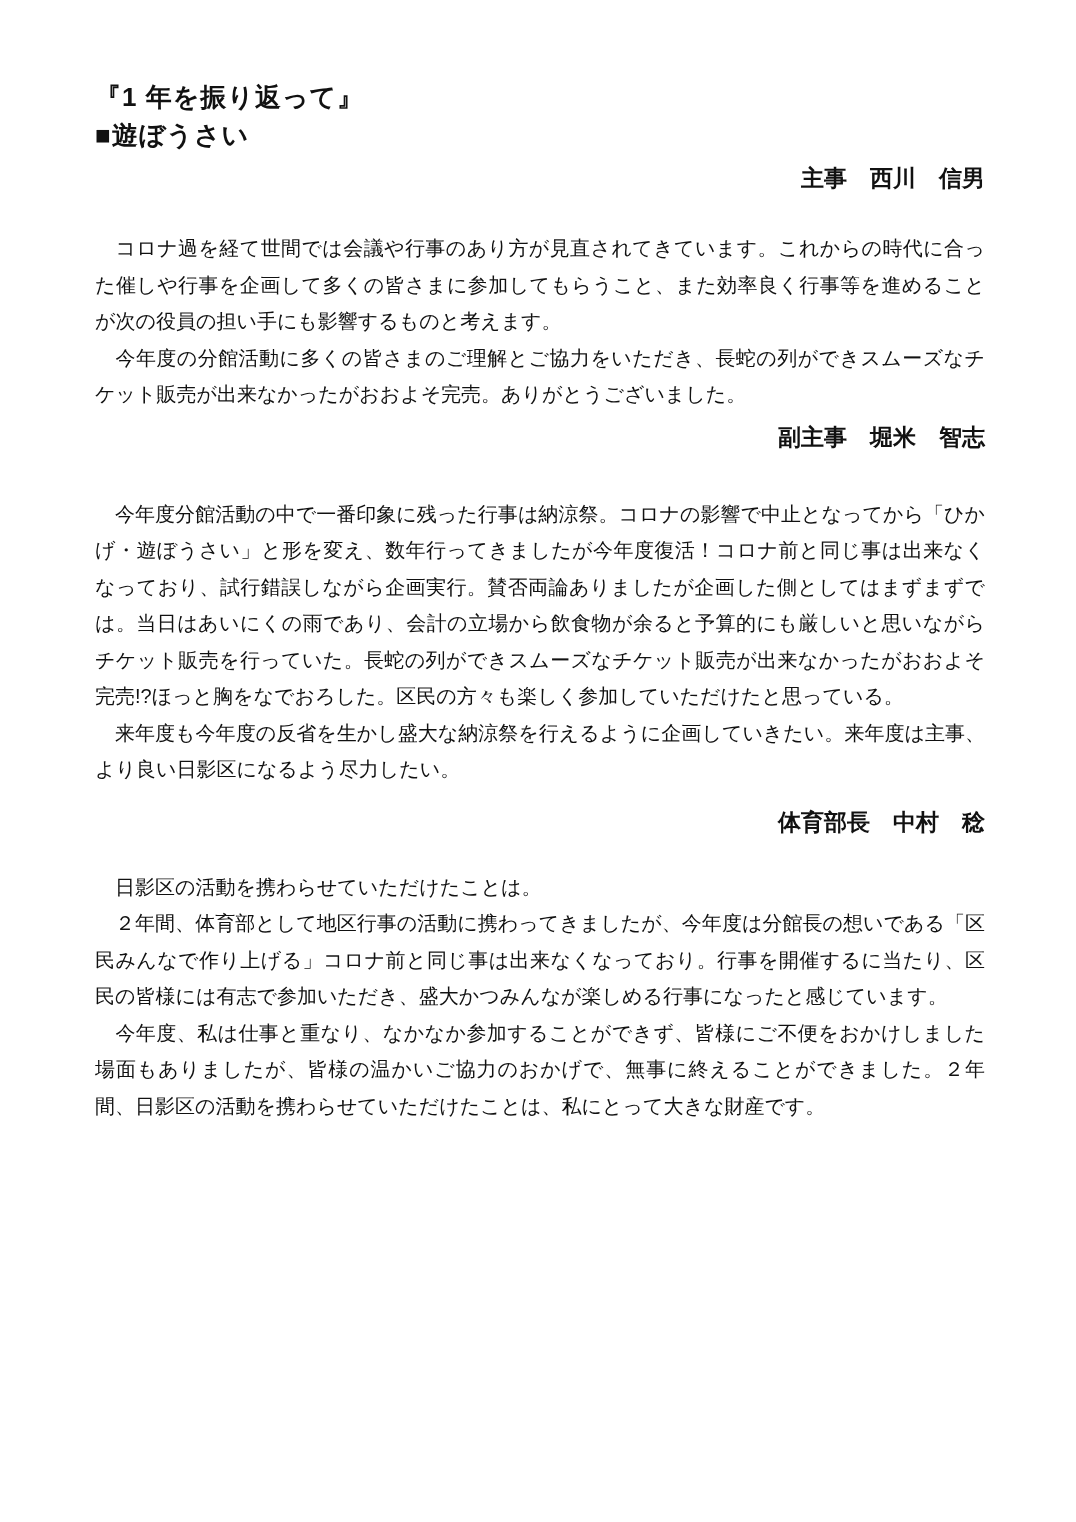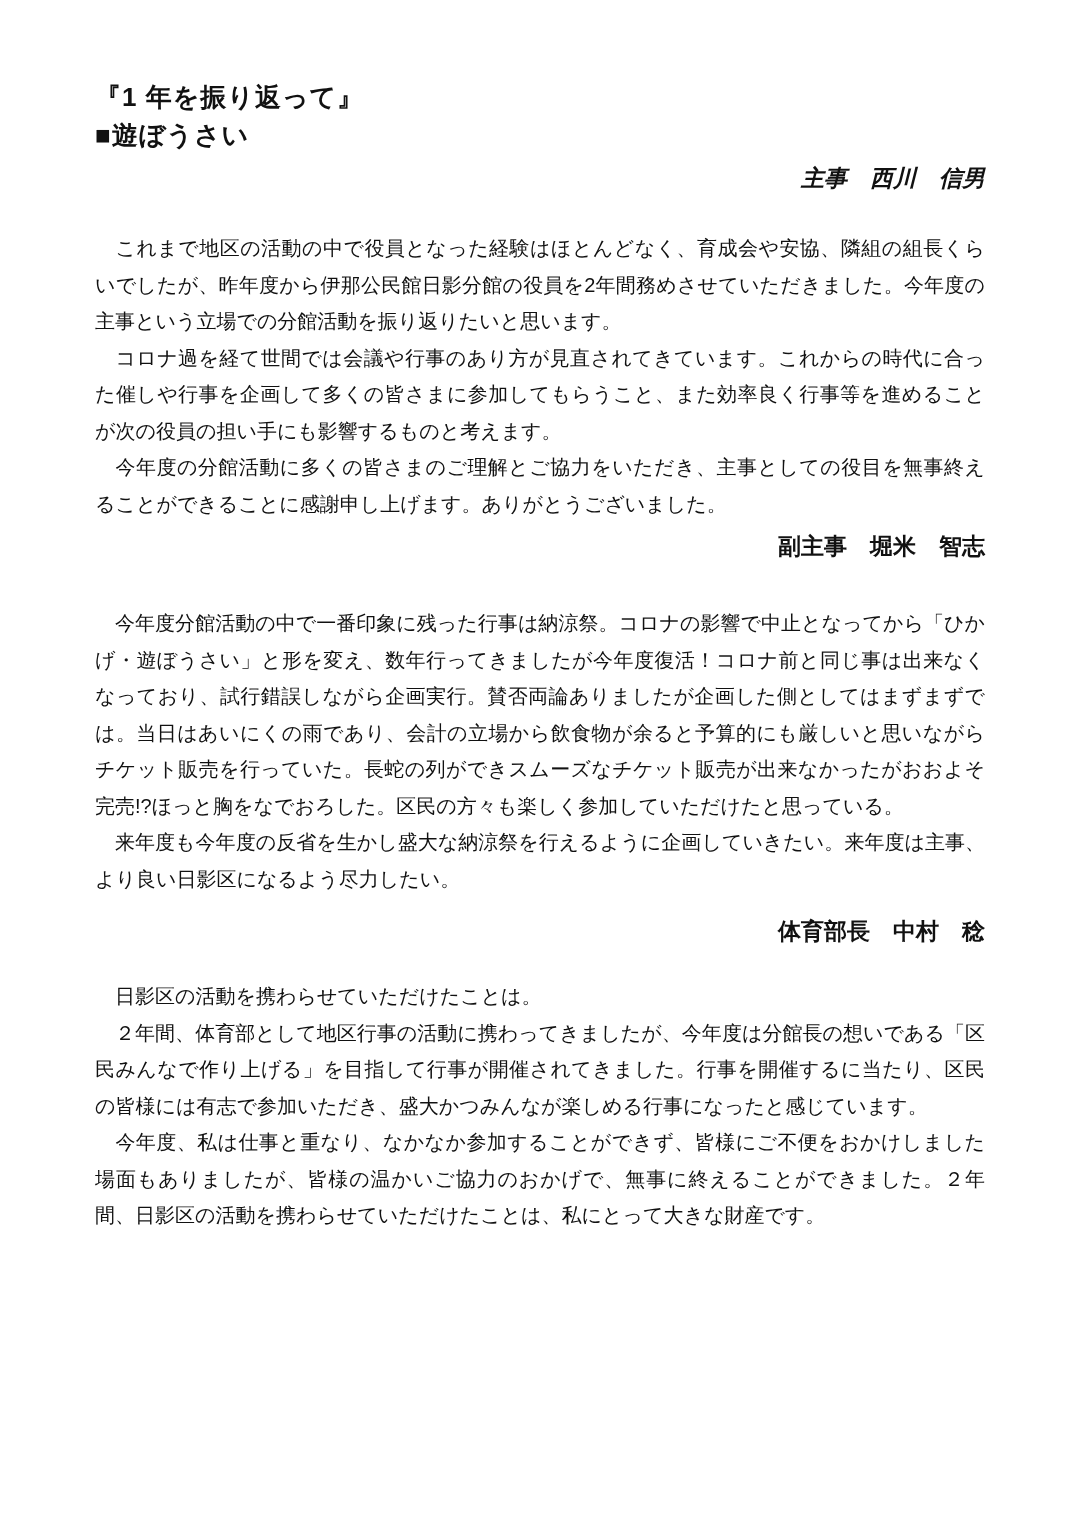--- a/index.html
+++ b/index.html
@@ -35,21 +35,20 @@
   .author {
     font-size: 23px;
     font-weight: bold;
     text-align: right;
     line-height: 37px;
     margin: 16px 0 28px 0;
   }
   .author.first {
     margin-top: 6px;
     margin-bottom: 33px;
-    font-style: italic;
   }
   .author.second {
     margin-top: 6px;
     margin-bottom: 40px;
   }
   .para {
     margin: 0;
     font-size: 20px;
     line-height: 36.5px;
     text-align: justify;
@@ -70,28 +69,27 @@
 </style>
 </head>
 <body>
 
 <div class="page">
 
   <h1 class="doc-title">『1 年を振り返って』</h1>
   <h2 class="doc-subtitle">■遊ぼうさい</h2>
 
   <div class="author first">主事　西川　信男</div>
-  <p class="para">　これまで地区の活動の中で役員となった経験はほとんどなく、育成会や安協、隣組の組長くらいでしたが、昨年度から伊那公民館日影分館の役員を2年間務めさせていただきました。今年度の主事という立場での分館活動を振り返りたいと思います。</p>
   <p class="para">　コロナ過を経て世間では会議や行事のあり方が見直されてきています。これからの時代に合った催しや行事を企画して多くの皆さまに参加してもらうこと、また効率良く行事等を進めることが次の役員の担い手にも影響するものと考えます。</p>
-  <p class="para">　今年度の分館活動に多くの皆さまのご理解とご協力をいただき、主事としての役目を無事終えることができることに感謝申し上げます。ありがとうございました。</p>
+  <p class="para">　今年度の分館活動に多くの皆さまのご理解とご協力をいただき、長蛇の列ができスムーズなチケット販売が出来なかったがおおよそ完売。ありがとうございました。</p>
 
   <div class="author second">副主事　堀米　智志</div>
   <p class="para">　今年度分館活動の中で一番印象に残った行事は納涼祭。コロナの影響で中止となってから「ひかげ・遊ぼうさい」と形を変え、数年行ってきましたが今年度復活！コロナ前と同じ事は出来なくなっており、試行錯誤しながら企画実行。賛否両論ありましたが企画した側としてはまずまずでは。当日はあいにくの雨であり、会計の立場から飲食物が余ると予算的にも厳しいと思いながらチケット販売を行っていた。長蛇の列ができスムーズなチケット販売が出来なかったがおおよそ完売!?ほっと胸をなでおろした。区民の方々も楽しく参加していただけたと思っている。</p>
   <p class="para">　来年度も今年度の反省を生かし盛大な納涼祭を行えるように企画していきたい。来年度は主事、より良い日影区になるよう尽力したい。</p>
 
   <div class="author">体育部長　中村　稔</div>
   <p class="para">　日影区の活動を携わらせていただけたことは。</p>
-  <p class="para">　２年間、体育部として地区行事の活動に携わってきましたが、今年度は分館長の想いである「区民みんなで作り上げる」を目指して行事が開催されてきました。行事を開催するに当たり、区民の皆様には有志で参加いただき、盛大かつみんなが楽しめる行事になったと感じています。</p>
+  <p class="para">　２年間、体育部として地区行事の活動に携わってきましたが、今年度は分館長の想いである「区民みんなで作り上げる」コロナ前と同じ事は出来なくなっており。行事を開催するに当たり、区民の皆様には有志で参加いただき、盛大かつみんなが楽しめる行事になったと感じています。</p>
   <p class="para">　今年度、私は仕事と重なり、なかなか参加することができず、皆様にご不便をおかけしました場面もありましたが、皆様の温かいご協力のおかげで、無事に終えることができました。２年間、日影区の活動を携わらせていただけたことは、私にとって大きな財産です。</p>
 
   <div class="page-number">11</div>
 
 </div>
 
 </body></html>

